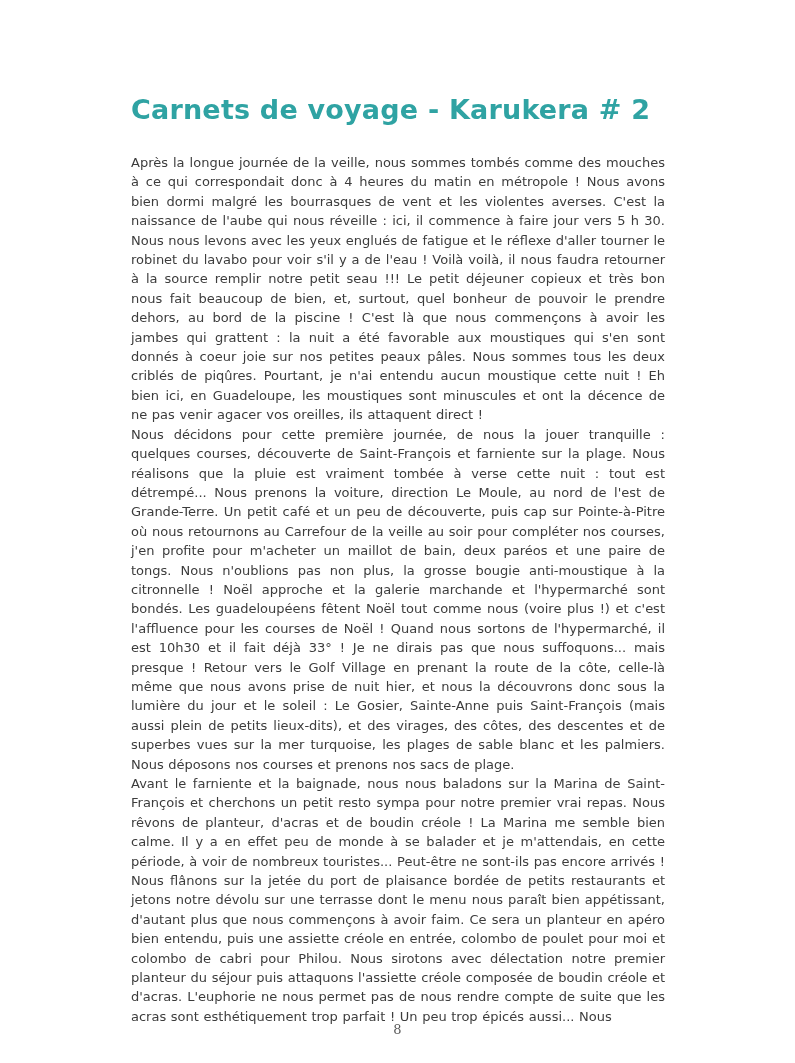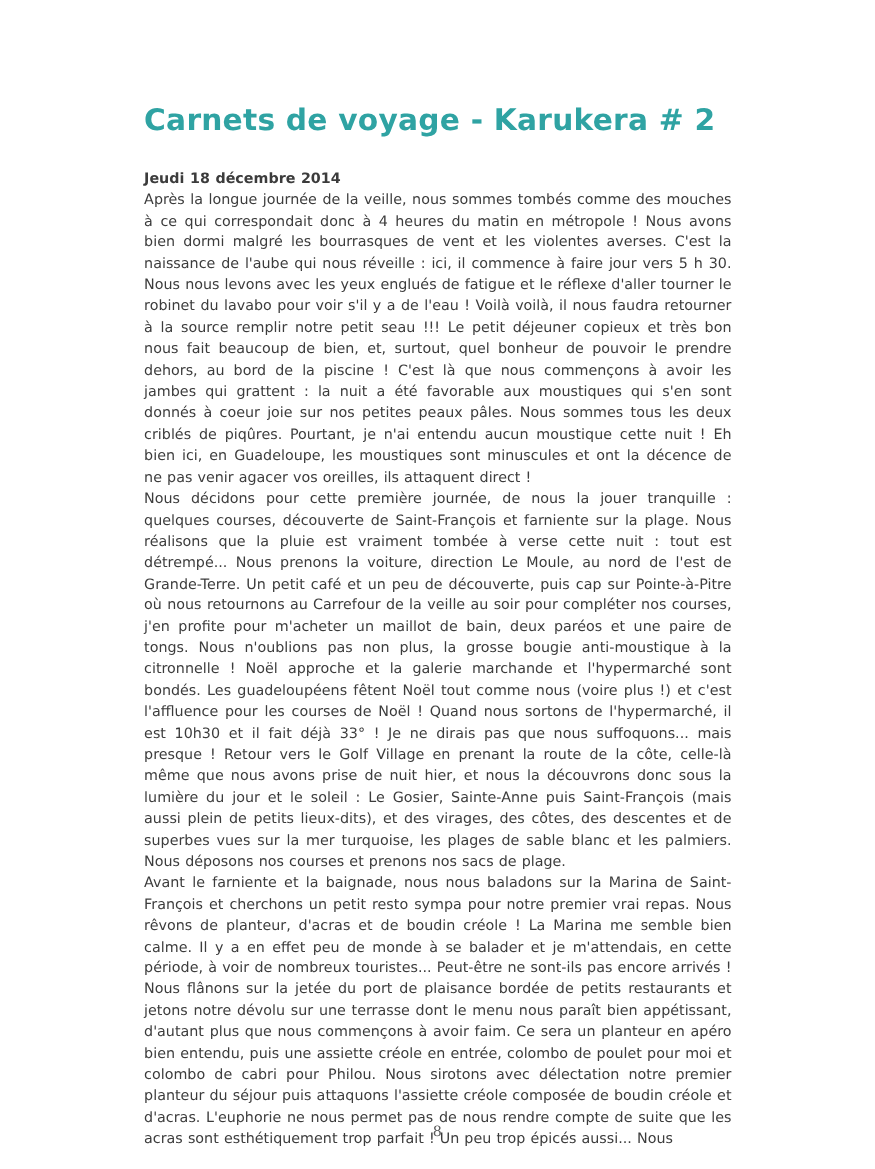--- a/index.html
+++ b/index.html
@@ -55,21 +55,20 @@
   }
 </style>
 </head>
 <body>
 
 <div class="page">
 
   <h1 class="doc-title" style="color: rgb(47, 163, 163);">Carnets de voyage - Karukera # 2</h1>
 
   <div class="body-text">
-    <p class="date-heading">Jeudi 18 décembre 2014</p>
 
     <p>Après la longue journée de la veille, nous sommes tombés comme des mouches à ce qui correspondait donc à 4 heures du matin en métropole ! Nous avons bien dormi malgré les bourrasques de vent et les violentes averses. C'est la naissance de l'aube qui nous réveille : ici, il commence à faire jour vers 5 h 30. Nous nous levons avec les yeux englués de fatigue et le réflexe d'aller tourner le robinet du lavabo pour voir s'il y a de l'eau ! Voilà voilà, il nous faudra retourner à la source remplir notre petit seau !!! Le petit déjeuner copieux et très bon nous fait beaucoup de bien, et, surtout, quel bonheur de pouvoir le prendre dehors, au bord de la piscine ! C'est là que nous commençons à avoir les jambes qui grattent : la nuit a été favorable aux moustiques qui s'en sont donnés à coeur joie sur nos petites peaux pâles. Nous sommes tous les deux criblés de piqûres. Pourtant, je n'ai entendu aucun moustique cette nuit ! Eh bien ici, en Guadeloupe, les moustiques sont minuscules et ont la décence de ne pas venir agacer vos oreilles, ils attaquent direct !</p>
 
     <p>Nous décidons pour cette première journée, de nous la jouer tranquille : quelques courses, découverte de Saint-François et farniente sur la plage. Nous réalisons que la pluie est vraiment tombée à verse cette nuit : tout est détrempé... Nous prenons la voiture, direction Le Moule, au nord de l'est de Grande-Terre. Un petit café et un peu de découverte, puis cap sur Pointe-à-Pitre où nous retournons au Carrefour de la veille au soir pour compléter nos courses, j'en profite pour m'acheter un maillot de bain, deux paréos et une paire de tongs. Nous n'oublions pas non plus, la grosse bougie anti-moustique à la citronnelle ! Noël approche et la galerie marchande et l'hypermarché sont bondés. Les guadeloupéens fêtent Noël tout comme nous (voire plus !) et c'est l'affluence pour les courses de Noël ! Quand nous sortons de l'hypermarché, il est 10h30 et il fait déjà 33° ! Je ne dirais pas que nous suffoquons... mais presque ! Retour vers le Golf Village en prenant la route de la côte, celle-là même que nous avons prise de nuit hier, et nous la découvrons donc sous la lumière du jour et le soleil : Le Gosier, Sainte-Anne puis Saint-François (mais aussi plein de petits lieux-dits), et des virages, des côtes, des descentes et de superbes vues sur la mer turquoise, les plages de sable blanc et les palmiers. Nous déposons nos courses et prenons nos sacs de plage.</p>
 
     <p>Avant le farniente et la baignade, nous nous baladons sur la Marina de Saint-François et cherchons un petit resto sympa pour notre premier vrai repas. Nous rêvons de planteur, d'acras et de boudin créole ! La Marina me semble bien calme. Il y a en effet peu de monde à se balader et je m'attendais, en cette période, à voir de nombreux touristes... Peut-être ne sont-ils pas encore arrivés ! Nous flânons sur la jetée du port de plaisance bordée de petits restaurants et jetons notre dévolu sur une terrasse dont le menu nous paraît bien appétissant, d'autant plus que nous commençons à avoir faim. Ce sera un planteur en apéro bien entendu, puis une assiette créole en entrée, colombo de poulet pour moi et colombo de cabri pour Philou. Nous sirotons avec délectation notre premier planteur du séjour puis attaquons l'assiette créole composée de boudin créole et d'acras. L'euphorie ne nous permet pas de nous rendre compte de suite que les acras sont esthétiquement trop parfait ! Un peu trop épicés aussi... Nous</p>
   </div>
 
   <div class="page-number">8</div>
 

